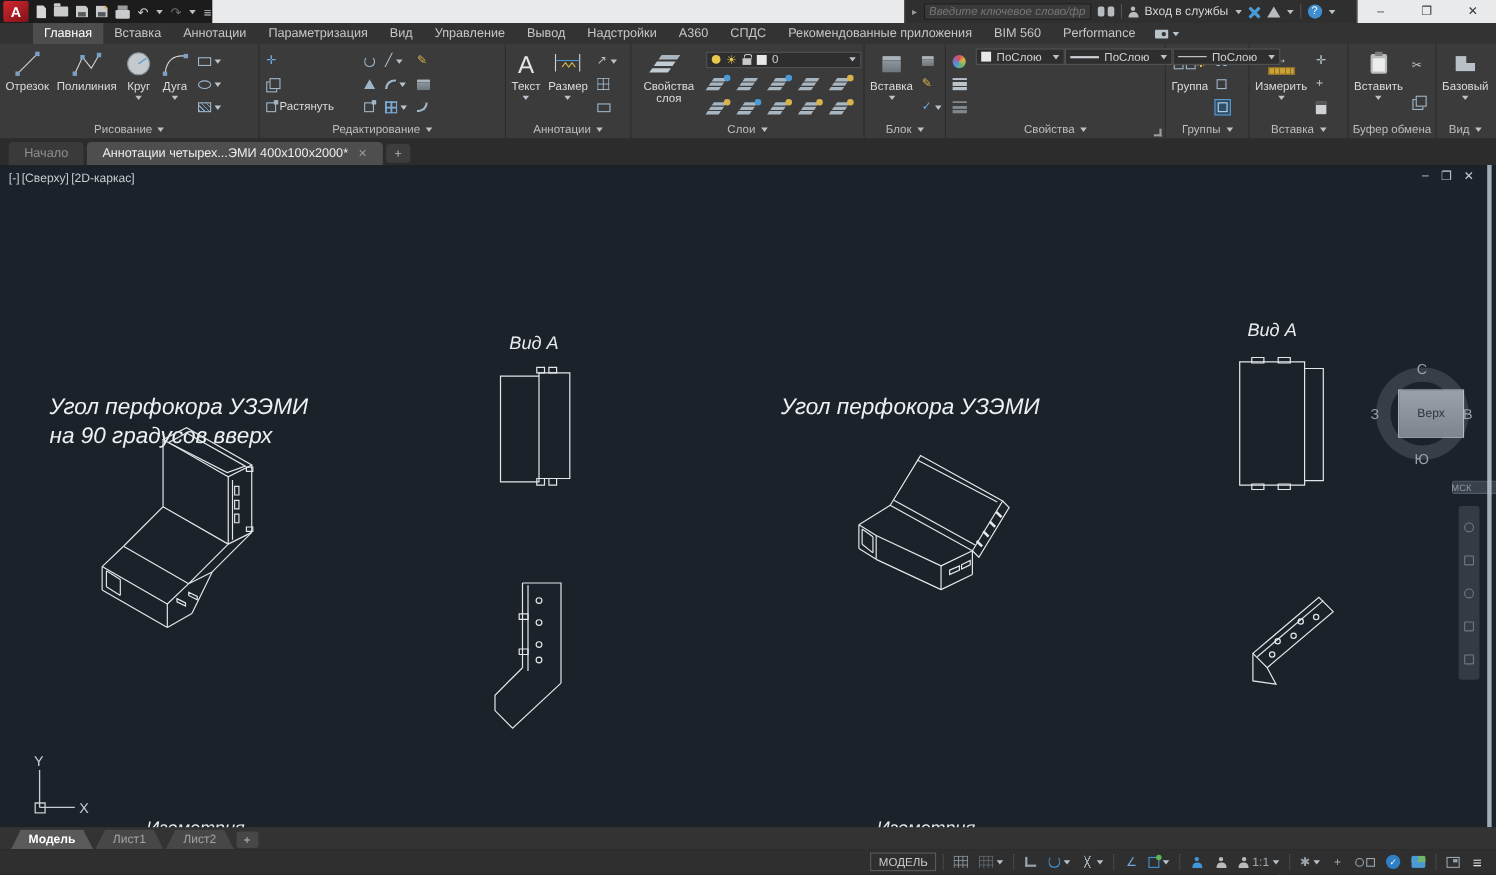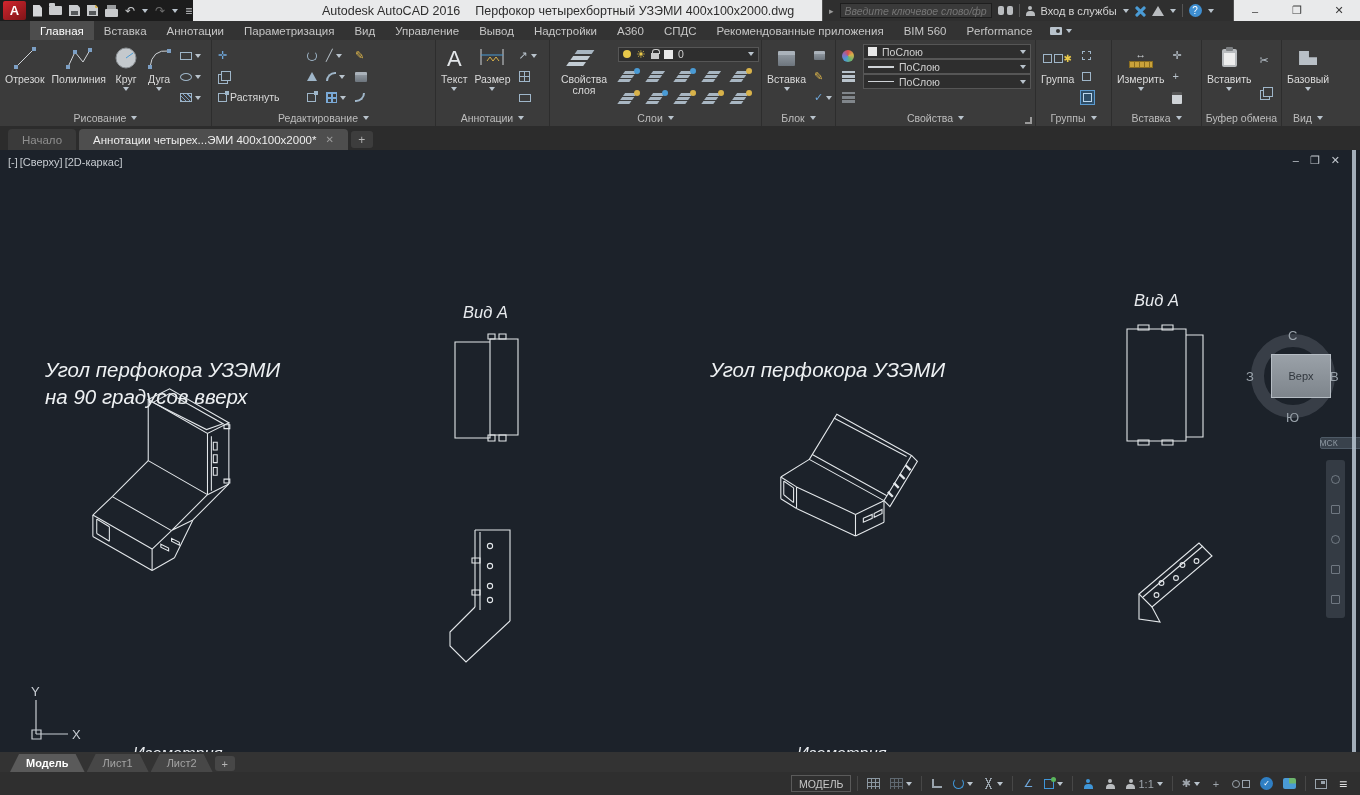--- a/index.html
+++ b/index.html
@@ -185,24 +185,20 @@
     <span class="qat">
         <span class="gch">↶</span>
       </span>
     <span class="dd"></span>
     <span class="qat">
         <span class="gch dis">↷</span>
       </span>
     <span class="dd"></span>
     <span class="gch">≡</span>
   </div>
-  <div class="tb-title">
-    <span>Autodesk AutoCAD 2016</span>
-    <span>Перфокор четырехбортный УЗЭМИ 400x100x2000.dwg</span>
-  </div>
   <div class="infocenter">
     <span style="color:#9a9a9a;font-size:9px">▸</span>
     <input class="ic-search" placeholder="Введите ключевое слово/фразу" style="">
     <span class="binoc"></span>
     <span class="ic-sep"></span>
     <span class="person"></span>
     <span class="ic-label">Вход в службы</span>
     <span class="dd"></span>
     <span class="x-logo"></span>
     <span class="a360-logo"></span>
@@ -233,21 +229,21 @@
   <span class="rtab">BIM 560</span>
   <span class="rtab">Performance</span>
   <span class="rtab-extra">
       <span class="cam-ico"></span>
       <span class="dd"></span>
     </span>
 </div>
 
 <div class="ribbon">
 
-  <div class="panel" style="width:212px">
+  <div class="panel" style="width:236px">
     <div class="panel-body">
       <div class="bigbtn">
         <span class="icn">
             <svg width="26" height="26">
               <path d="M4,22 L22,4" stroke="#cfd3d7" fill="none"></path>
               <rect x="2" y="20" width="4" height="4" fill="#7c9fc4"></rect>
               <rect x="20" y="2" width="4" height="4" fill="#7c9fc4"></rect>
             </svg>
           </span>
         <span>Отрезок</span>
@@ -493,21 +489,21 @@
         <span class="mini">
             <span class="cw"></span>
           </span>
         <span class="mini">
             <span class="lw-bars"></span>
           </span>
         <span class="mini">
             <span class="lw-bars" style="opacity:.55"></span>
           </span>
       </div>
-      <div style="display:flex;flex-direction:column;justify-content:flex-start;flex:1;padding:1px 2px">
+      <div style="display:flex;flex-direction:row;justify-content:center;flex:1;padding:1px 2px">
         <div class="combo">
           <span class="wsq"></span>
           <span>ПоСлою</span>
           <span class="grow"></span>
           <span class="dd"></span>
         </div>
         <div class="combo">
           <span class="lineag"></span>
           <span>ПоСлою</span>
           <span class="grow"></span>

